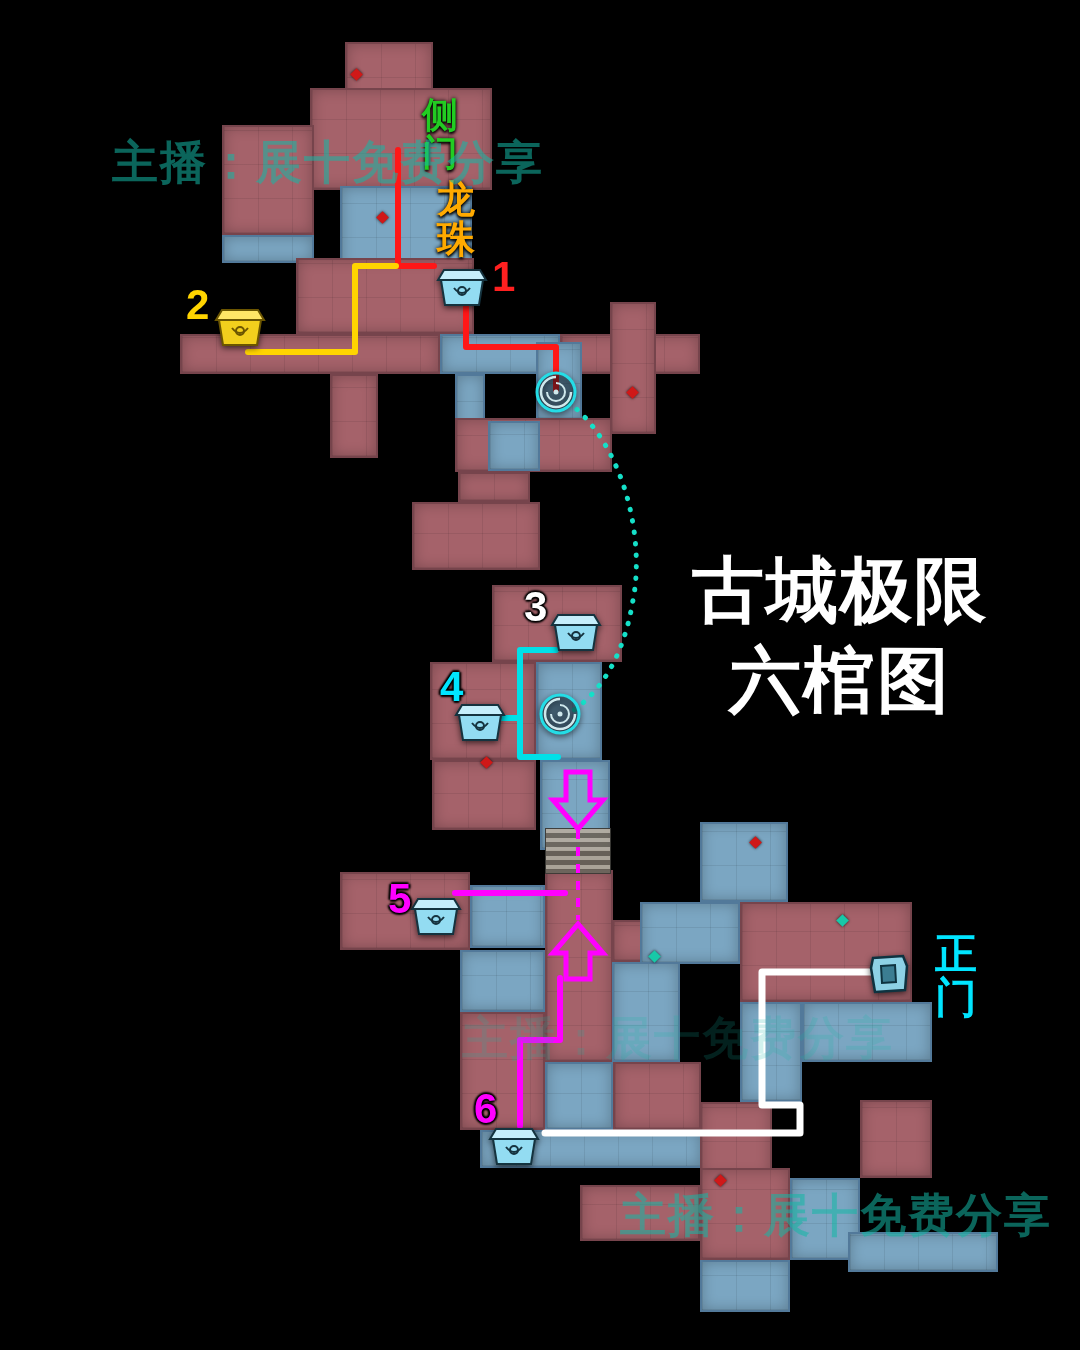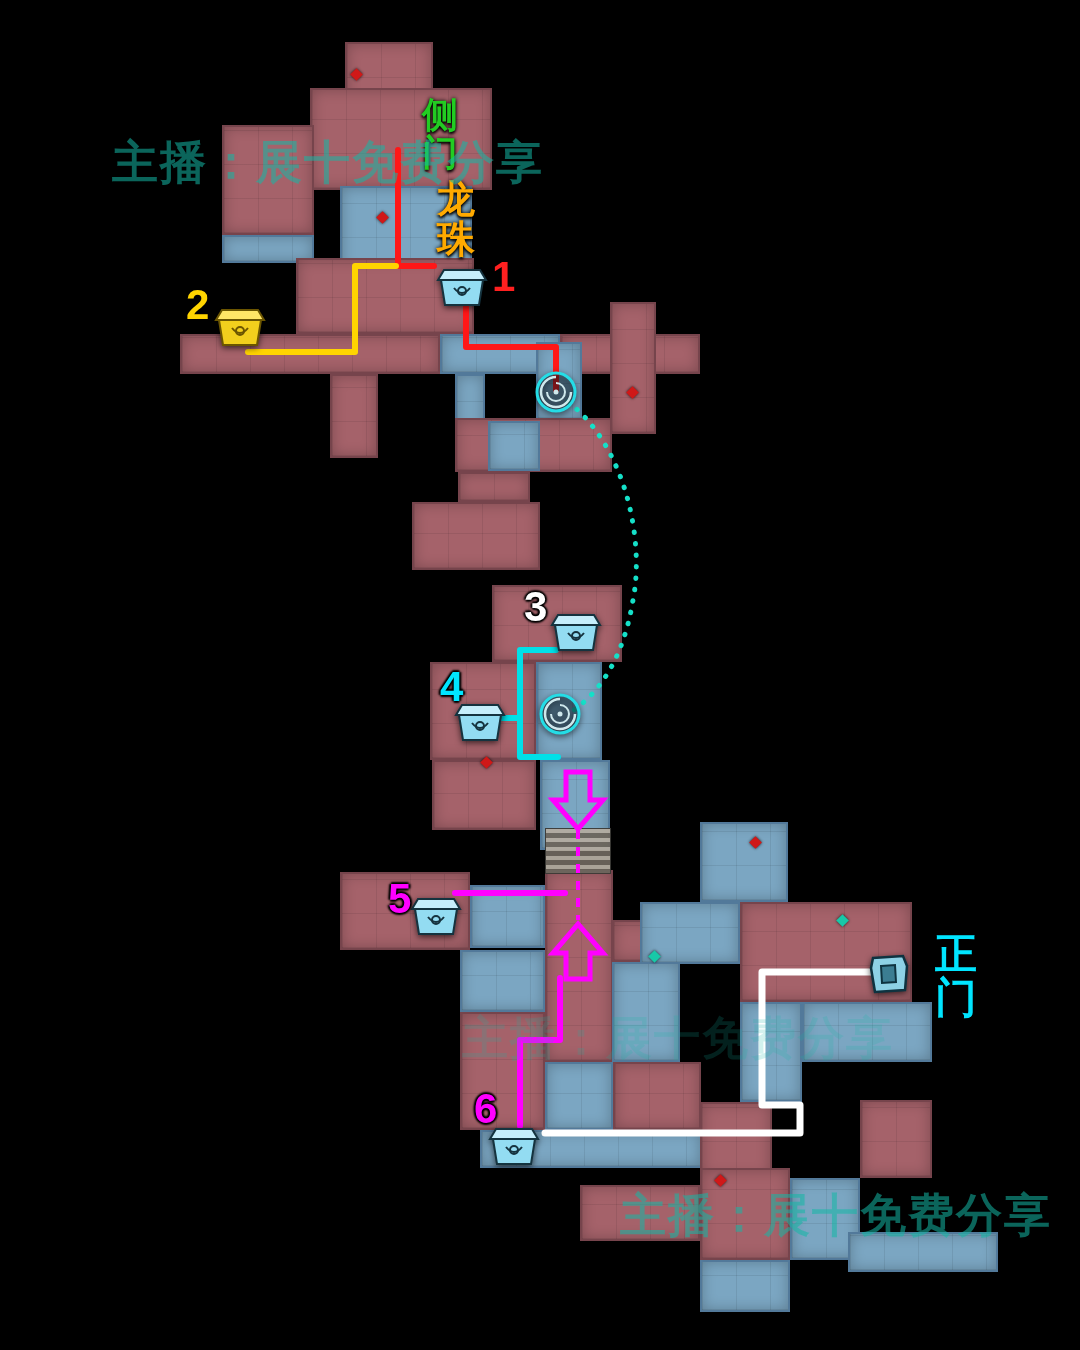--- a/index.html
+++ b/index.html
@@ -184,20 +184,22 @@
           <path d="M18 14 L32 13 L33 30 L19 31 Z" fill="#3b7d92" stroke="#0e3340" stroke-width="2"></path>
         </svg></div>
     </div>
 
   <div id="text-layer" class="layer">
     <div id="side-door-label" class="vlabel">侧门</div>
     <div id="dragon-ball-label" class="vlabel">龙珠</div>
     <div id="main-gate-label" class="vlabel">正门</div>
 
     <div id="map-title">
+      <div>古城极限</div>
+      <div>六棺图</div>
     </div>
 
     <div id="watermark-top" class="watermark">主播：展十免费分享</div>
     <div id="watermark-mid" class="watermark">主播：展十免费分享</div>
     <div id="watermark-bottom" class="watermark">主播：展十免费分享</div>
 
   </div>
 </div>
 
 </body></html>

